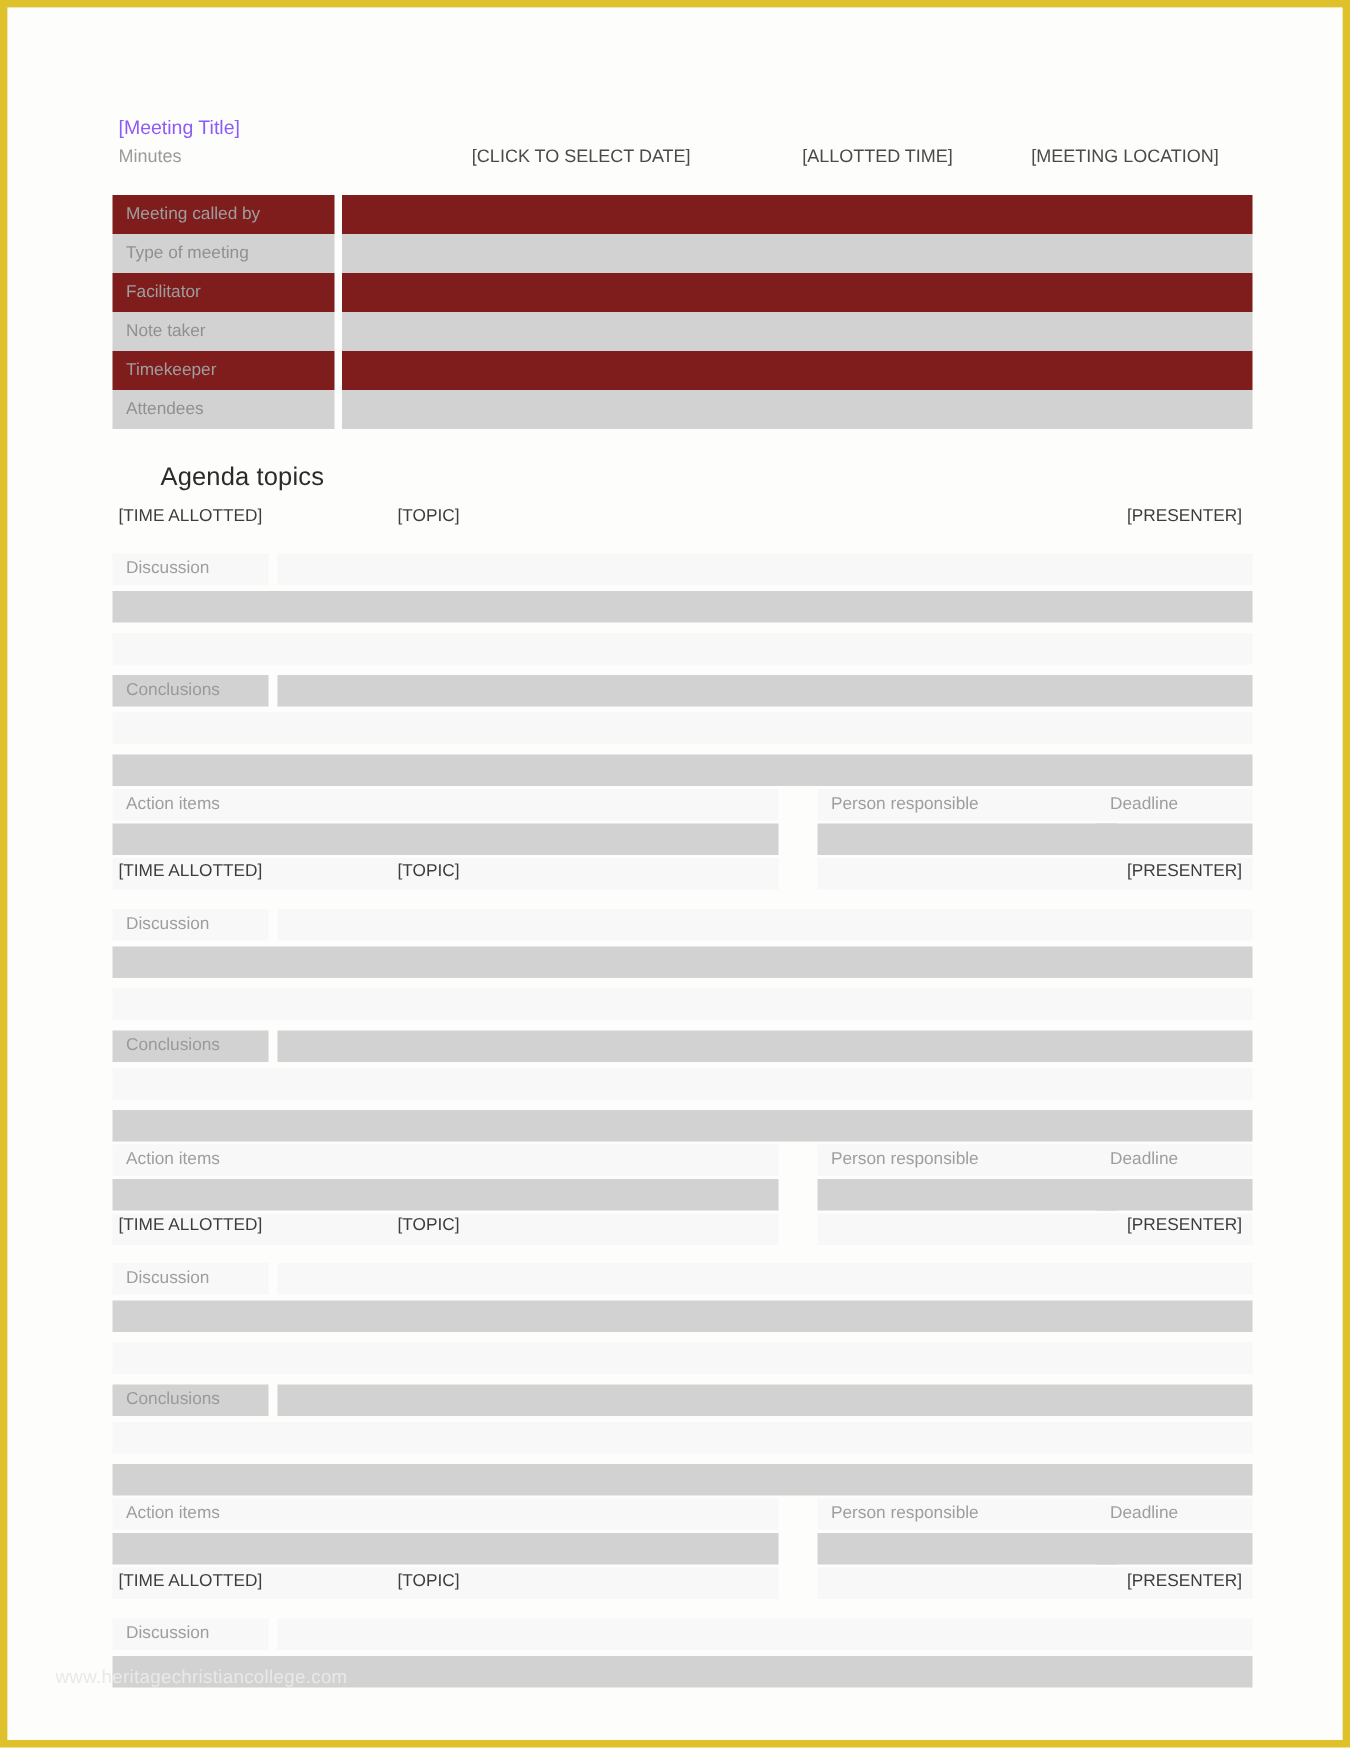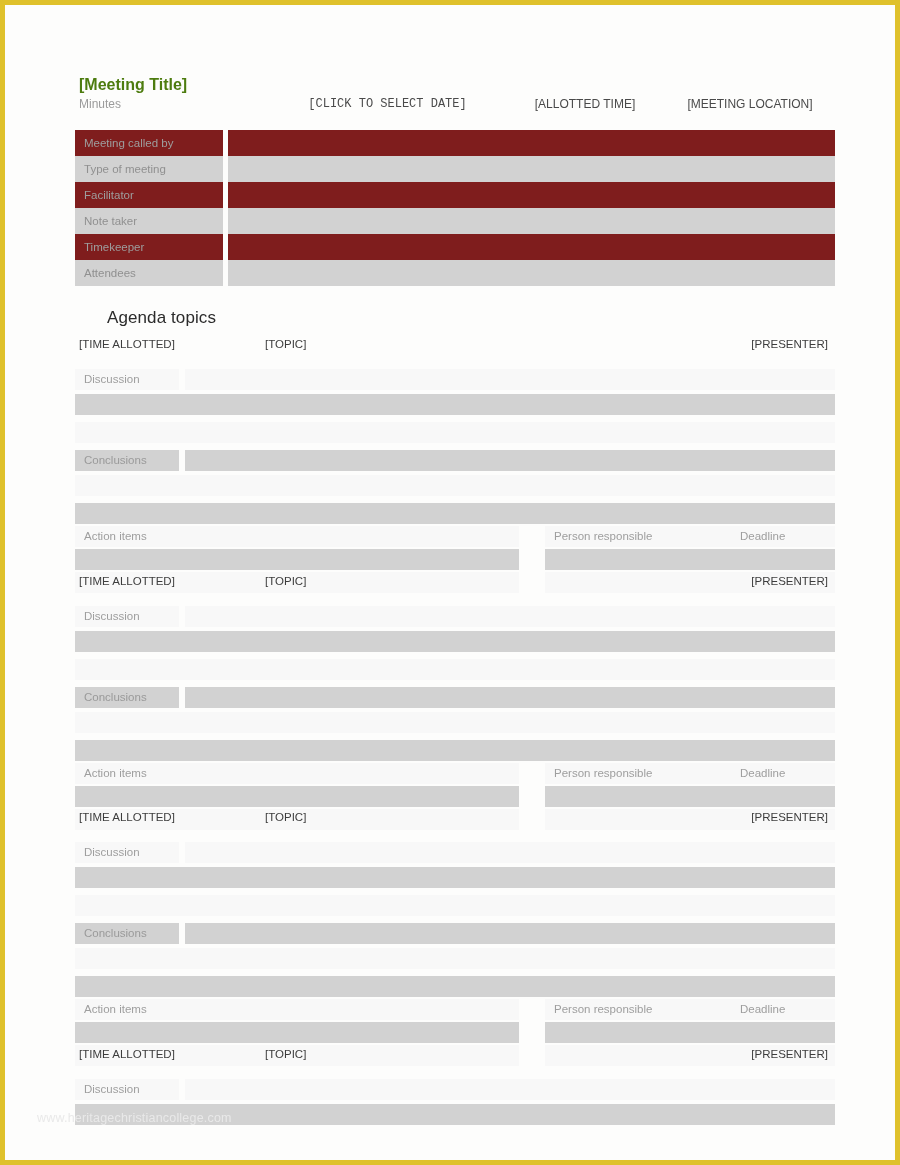--- a/index.html
+++ b/index.html
@@ -50,23 +50,23 @@
   .content {
     position: absolute;
     left: 70px;
     width: 760px;
   }
 
   
   #title-block { top: 72px; }
 
   .meeting-title {
-    font-size: 16px;
-    font-weight: bold;
-    color: #4d7c0f;
+    font-size: 13px;
+    font-weight: normal;
+    color: #8b5cf6;
     line-height: 16px;
     margin: 0 0 4px 4px;
   }
 
   .subhead-row {
     position: relative;
     height: 18px;
   }
   .subhead-minutes {
     position: absolute;
@@ -74,21 +74,20 @@
     font-size: 12px;
     color: #9b9b9b;
   }
   .subhead-date {
     position: absolute;
     left: 200px; top: 0;
     width: 225px;
     text-align: center;
     font-size: 12px;
     color: #4a4a4a;
-    font-family: Liberation Mono, monospace;
   }
   .subhead-time {
     position: absolute;
     left: 400px; top: 0;
     width: 220px;
     text-align: center;
     font-size: 12px;
     color: #4a4a4a;
   }
   .subhead-location {

